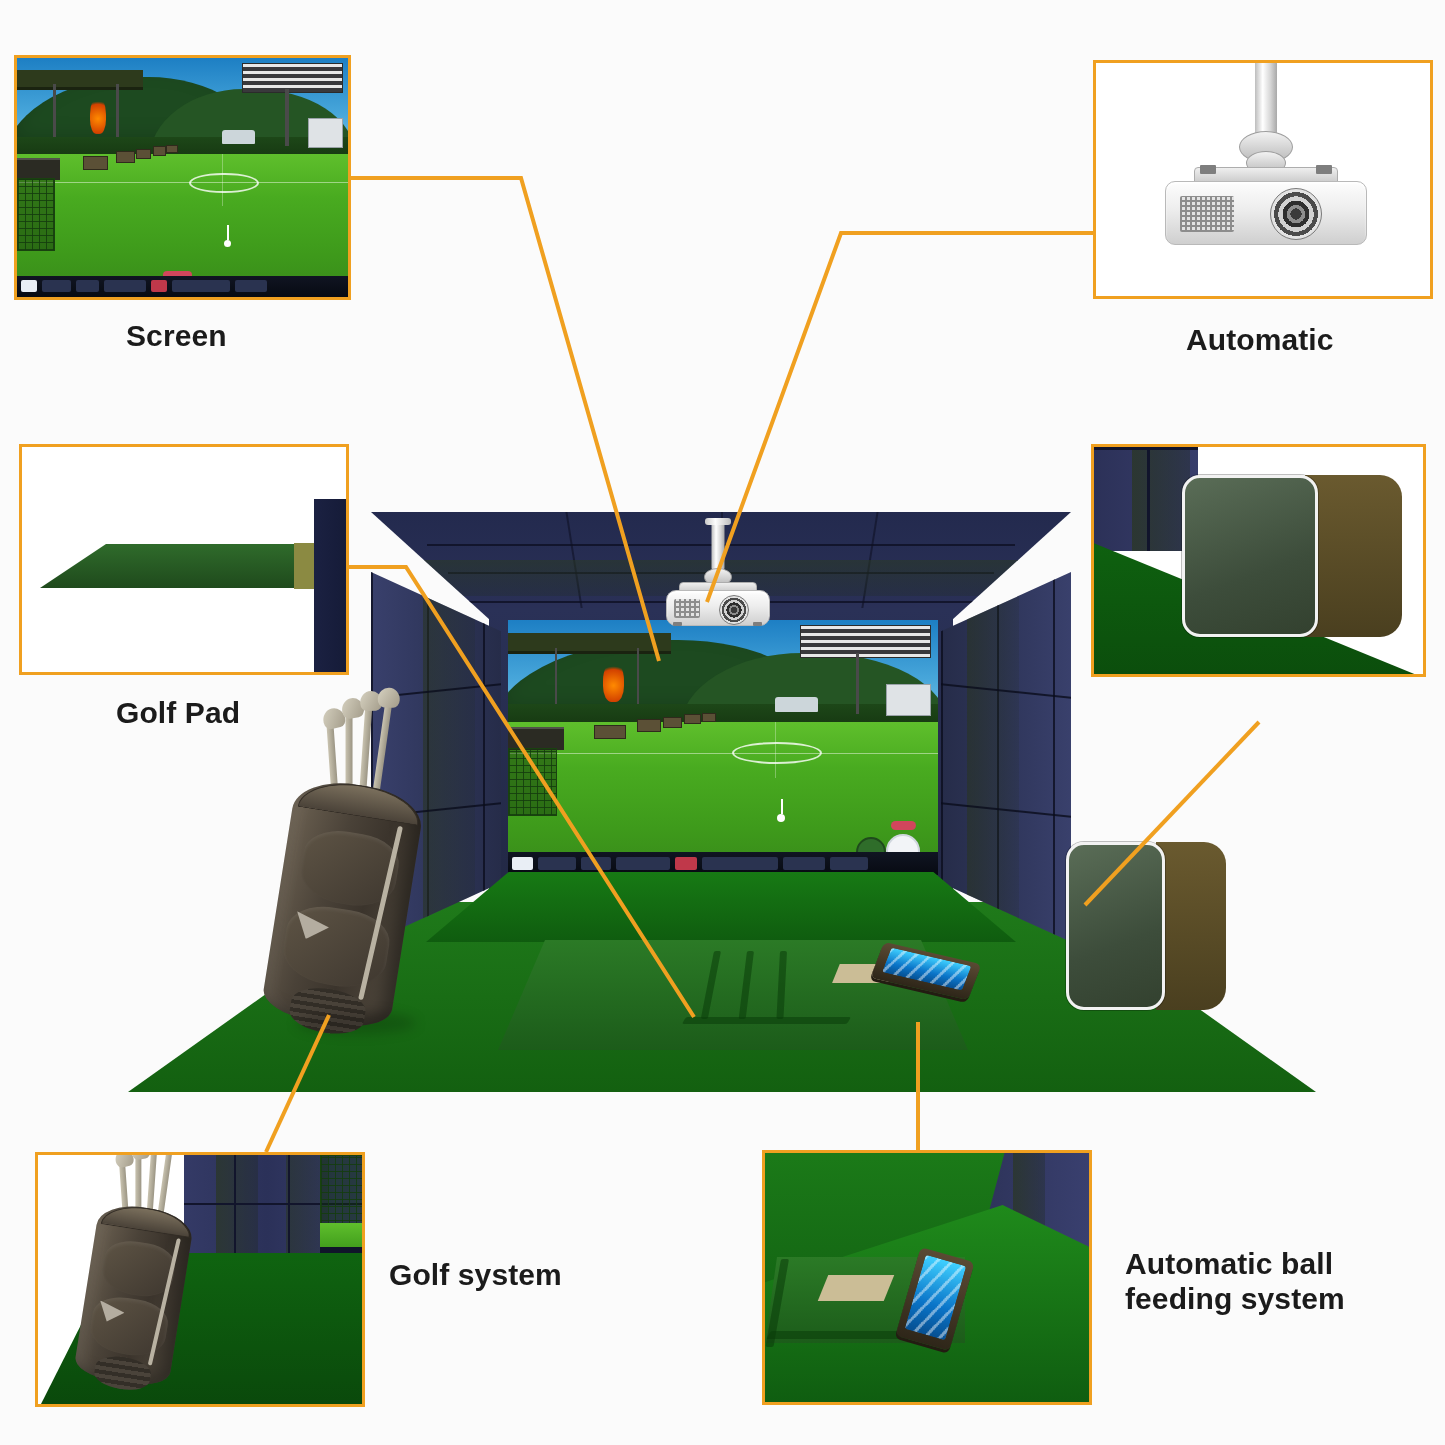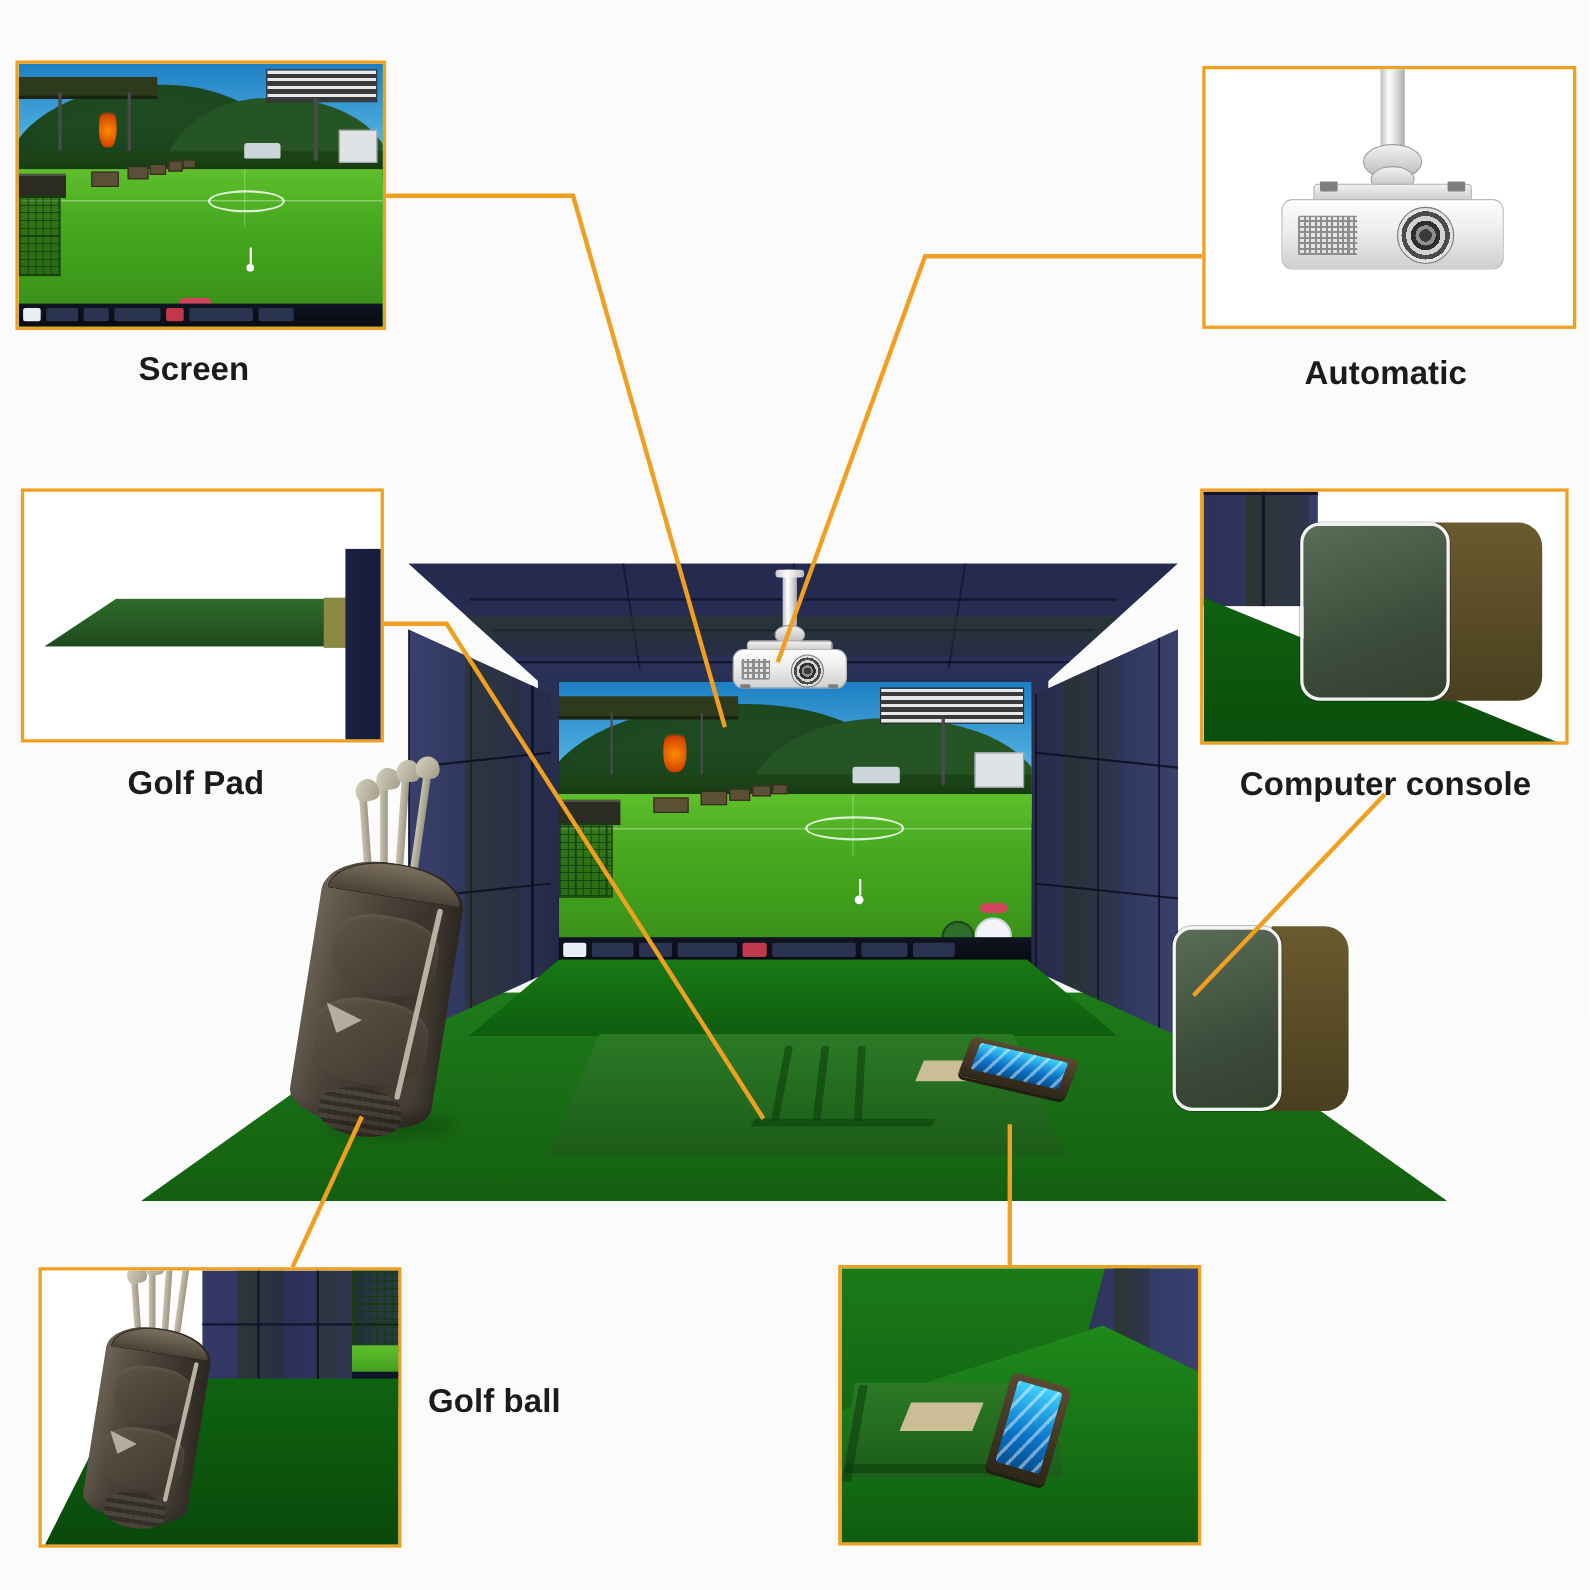--- a/index.html
+++ b/index.html
@@ -554,21 +554,20 @@
       <div style="position:absolute;left:38px;top:0;width:58px;height:104px;background:linear-gradient(90deg,rgba(42,55,34,.75),rgba(30,40,24,.35));"></div>
       <div style="position:absolute;left:0;top:0;width:104px;height:3px;background:#11142c;"></div>
       <div style="position:absolute;left:53px;top:0;width:3px;height:104px;background:#11142c;"></div>
       <div style="position:absolute;left:0;top:74px;width:335px;height:159px;background:linear-gradient(180deg,#0f6410,#0b4d0c);clip-path:polygon(0 14%,100% 100%,0 100%);"></div>
       <div class="consoleWrap" style="left:88px; top:28px; width:220px; height:162px;">
         <div class="cs-side"></div>
         <div class="cs-face"></div>
       </div>
     </div>
   </div>
-  <div class="calloutLabel" style="left:1127px; top:696px;">Computer console</div>
 
   <div class="callout" style="left:35px; top:1152px; width:330px; height:255px;">
     <div class="fill">
       <div style="position:absolute;left:146px;top:0;width:184px;height:124px;background:linear-gradient(90deg,#343a66,#2b3159 45%,#3a4070);"></div>
       <div style="position:absolute;left:178px;top:0;width:42px;height:124px;background:linear-gradient(90deg,rgba(42,55,34,.7),rgba(30,40,24,.3));"></div>
       <div style="position:absolute;left:248px;top:0;width:42px;height:124px;background:linear-gradient(90deg,rgba(42,55,34,.55),rgba(30,40,24,.2));"></div>
       <div style="position:absolute;left:146px;top:48px;width:184px;height:2px;background:#12152c;"></div>
       <div style="position:absolute;left:196px;top:0;width:2px;height:124px;background:#12152c;"></div>
       <div style="position:absolute;left:250px;top:0;width:2px;height:124px;background:#12152c;"></div>
       <div class="ra-net" style="left:282px;top:0;width:48px;height:72px;"></div>
@@ -589,31 +588,33 @@
         <div class="bag-body"></div>
         <div class="bag-collar"></div>
         <div class="bag-pocket" style="left:14%; top:20%; width:74%; height:30%;"></div>
         <div class="bag-pocket" style="left:10%; top:52%; width:80%; height:32%;"></div>
         <div class="bag-stripe" style="left:80%; top:14%; width:4px; height:74%; transform: rotate(4deg);"></div>
         <div class="bag-wedge" style="left:16%; top:56%; width:26px; height:20px; clip-path: polygon(0 0, 100% 42%, 38% 100%);"></div>
         <div class="bag-base" style="left:22%; top:86%; width:58%; height:18%;"></div>
       </div>
     </div>
   </div>
-  <div class="calloutLabel" style="left:389px; top:1257px;">Golf ball</div>
+  <div class="calloutLabel" style="left:389px; top:1257px;">Golf system</div>
 
   <div class="callout" style="left:762px; top:1150px; width:330px; height:255px;">
     <div class="fill" style="background:linear-gradient(180deg,#1b7a18,#0e5510);">
       <div style="position:absolute;left:214px;top:0;width:116px;height:96px;background:linear-gradient(90deg,#2d3359,#3a4070);clip-path:polygon(22% 0,100% 0,100% 100%,0 100%);"></div>
       <div style="position:absolute;left:248px;top:0;width:32px;height:96px;background:linear-gradient(90deg,rgba(42,55,34,.7),rgba(30,40,24,.3));"></div>
       <div style="position:absolute;left:0;top:52px;width:330px;height:203px;background:linear-gradient(180deg,#1f8a1b,#0f5c10);clip-path:polygon(0 38%,72% 0%,100% 22%,100% 100%,0 100%);"></div>
       <div style="position:absolute;left:0;top:104px;width:200px;height:86px;background:linear-gradient(180deg,#2b7a26,#1c5c1a);clip-path:polygon(6% 0,100% 0,100% 100%,0 100%);"></div>
       <div class="matStripe" style="left:16px; top:106px; width:8px; height:88px; transform: skewX(-10deg);"></div>
       <div class="matStripe" style="left:6px; top:178px; width:150px; height:8px; transform: skewX(-32deg);"></div>
       <div class="matTee" style="left:58px; top:122px; width:66px; height:26px;"></div>
       <div class="feeder" style="left:142px; top:100px; width:56px; height:92px; transform: rotate(16deg);">
         <div class="fd-frame"></div>
         <div class="fd-glass" style="left:12%; top:6%; width:76%; height:84%;"></div>
       </div>
     </div>
   </div>
+  <div class="calloutLabel" style="left:1125px; top:1246px;">Automatic ball
+feeding system</div>
 
 </div>
 
 </body></html>

